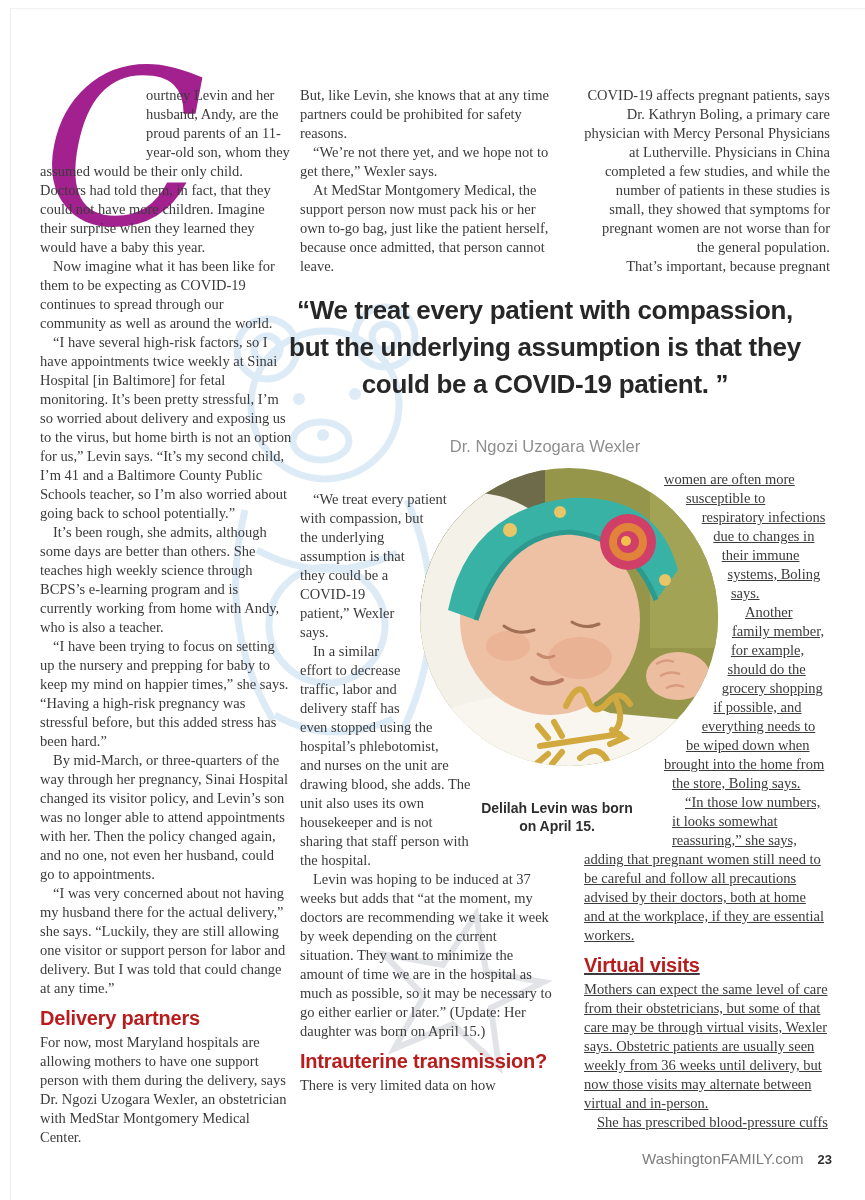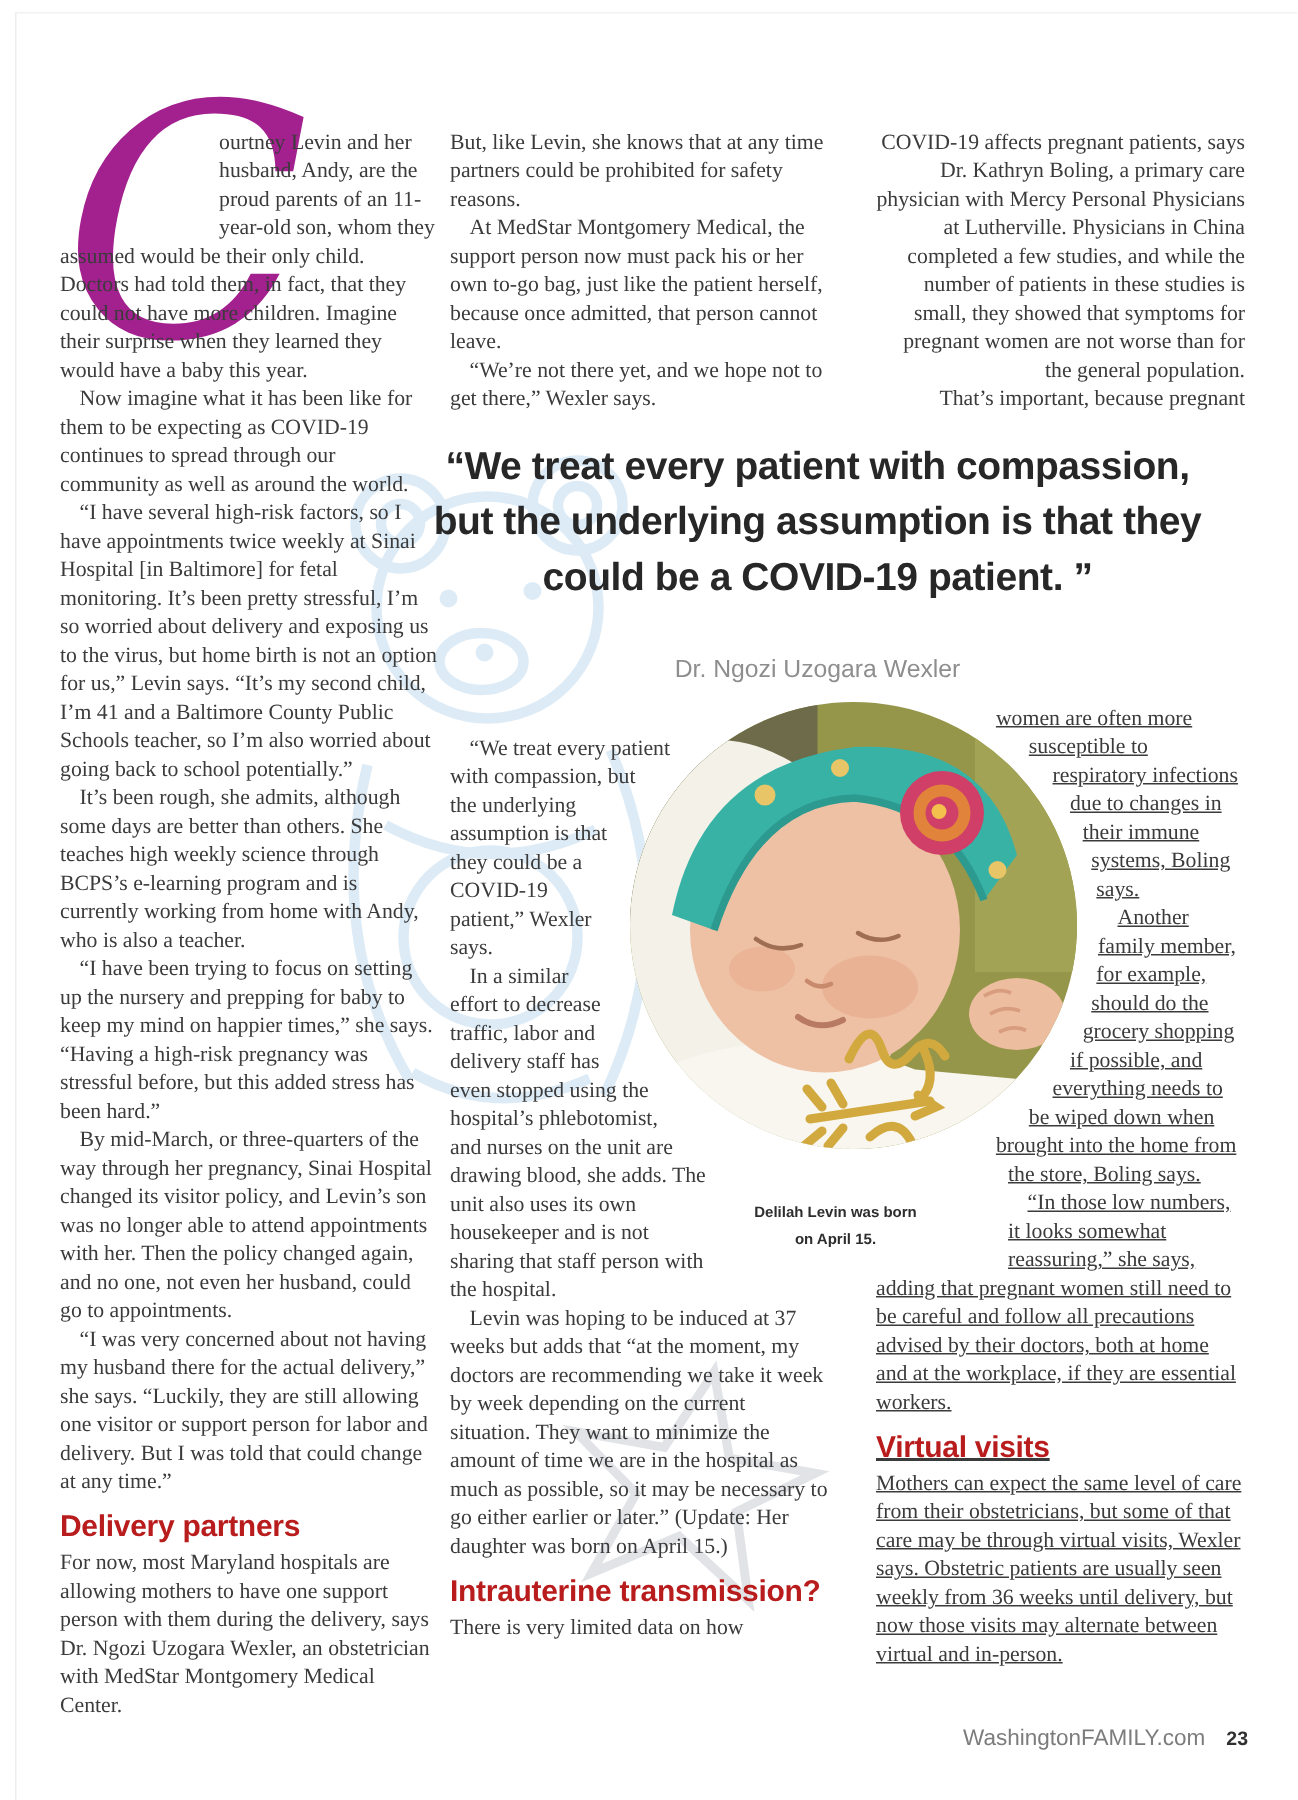--- a/index.html
+++ b/index.html
@@ -54,21 +54,21 @@
   }
 
   
   #photo{left:420px;top:468px;width:298px;height:298px;border-radius:50%;overflow:hidden;z-index:2;}
   #photo svg{display:block;}
 
   
   #caption{
     left:432px;top:800px;width:250px;text-align:center;z-index:3;
     font-family:"Liberation Sans",sans-serif;font-weight:700;
-    font-size:10px;line-height:17.5px;color:#2d2d2d;
+    font-size:14px;line-height:17.5px;color:#2d2d2d;
   }
   #caption span{display:block;}
 
   
   #bear{left:215px;top:295px;z-index:0;}
   #star{left:368px;top:905px;z-index:0;}
 
   
   #footer{
     right:33px;top:1150px;z-index:2;
@@ -120,22 +120,22 @@
   <p class="ind">It’s been rough, she admits, although some days are better than others. She teaches high weekly science through BCPS’s e-learning program and is currently working from home with Andy, who is also a teacher.</p>
   <p class="ind">“I have been trying to focus on setting up the nursery and prepping for baby to keep my mind on happier times,” she says. “Having a high-risk pregnancy was stressful before, but this added stress has been hard.”</p>
   <p class="ind">By mid-March, or three-quarters of the way through her pregnancy, Sinai Hospital changed its visitor policy, and Levin’s son was no longer able to attend appointments with her. Then the policy changed again, and no one, not even her husband, could go to appointments.</p>
   <p class="ind">“I was very concerned about not having my husband there for the actual delivery,” she says. “Luckily, they are still allowing one visitor or support person for labor and delivery. But I was told that could change at any time.”</p>
   <h3 class="sec">Delivery partners</h3>
   <p>For now, most Maryland hospitals are allowing mothers to have one support person with them during the delivery, says Dr. Ngozi Uzogara Wexler, an obstetrician with MedStar Montgomery Medical Center.</p>
 </div>
 
 <div id="col2top" class="abs col">
   <p>But, like Levin, she knows that at any time partners could be prohibited for safety reasons.</p>
+  <p class="ind">“We’re not there yet, and we hope not to get there,” Wexler says.</p>
   <p class="ind">At MedStar Montgomery Medical, the support person now must pack his or her own to-go bag, just like the patient herself, because once admitted, that person cannot leave.</p>
-  <p class="ind">“We’re not there yet, and we hope not to get there,” Wexler says.</p>
 </div>
 
 <div id="col3top" class="abs col">
   <p>COVID-19 affects pregnant patients, says Dr. Kathryn Boling, a primary care physician with Mercy Personal Physicians at Lutherville. Physicians in China completed a few studies, and while the number of patients in these studies is small, they showed that symptoms for pregnant women are not worse than for the general population.</p>
   <p class="ind">That’s important, because pregnant</p>
 </div>
 
 <div id="quote" class="abs">“We treat every patient with compassion, but the underlying assumption is that they could be a COVID-19 patient. ”</div>
 <div id="attr" class="abs">Dr. Ngozi Uzogara Wexler</div>
 
@@ -150,20 +150,21 @@
 </div>
 
 <div id="col3mid" class="abs col">
   <div class="wrapL1"></div>
   <div class="wrapL2"></div>
   <p>women are often more susceptible to respiratory infections due to changes in their immune systems, Boling says.</p>
   <p class="ind">Another family member, for example, should do the grocery shopping if possible, and everything needs to be wiped down when brought into the home from the store, Boling says.</p>
   <p class="ind">“In those low numbers, it looks somewhat reassuring,” she says, adding that pregnant women still need to be careful and follow all precautions advised by their doctors, both at home and at the workplace, if they are essential workers.</p>
   <h3 class="sec">Virtual visits</h3>
   <p>Mothers can expect the same level of care from their obstetricians, but some of that care may be through virtual visits, Wexler says. Obstetric patients are usually seen weekly from 36 weeks until delivery, but now those visits may alternate between virtual and in-person.</p>
+  <p class="ind">She has prescribed blood-pressure cuffs</p>
 </div>
 
 <div id="photo" class="abs">
   <svg width="298" height="298" viewBox="0 0 298 298">
     <rect width="298" height="298" fill="#95964a"></rect>
     <rect x="0" y="0" width="125" height="150" fill="#6d6b49"></rect>
     <rect x="230" y="0" width="68" height="180" fill="#a3a355"></rect>
     <ellipse cx="55" cy="185" rx="125" ry="160" fill="#f3f1e8"></ellipse>
     <path d="M0 255 Q90 205 190 245 L298 255 L298 298 L0 298 Z" fill="#f8f6ef"></path>
     <ellipse cx="130" cy="152" rx="90" ry="95" fill="#eec0a4"></ellipse>

